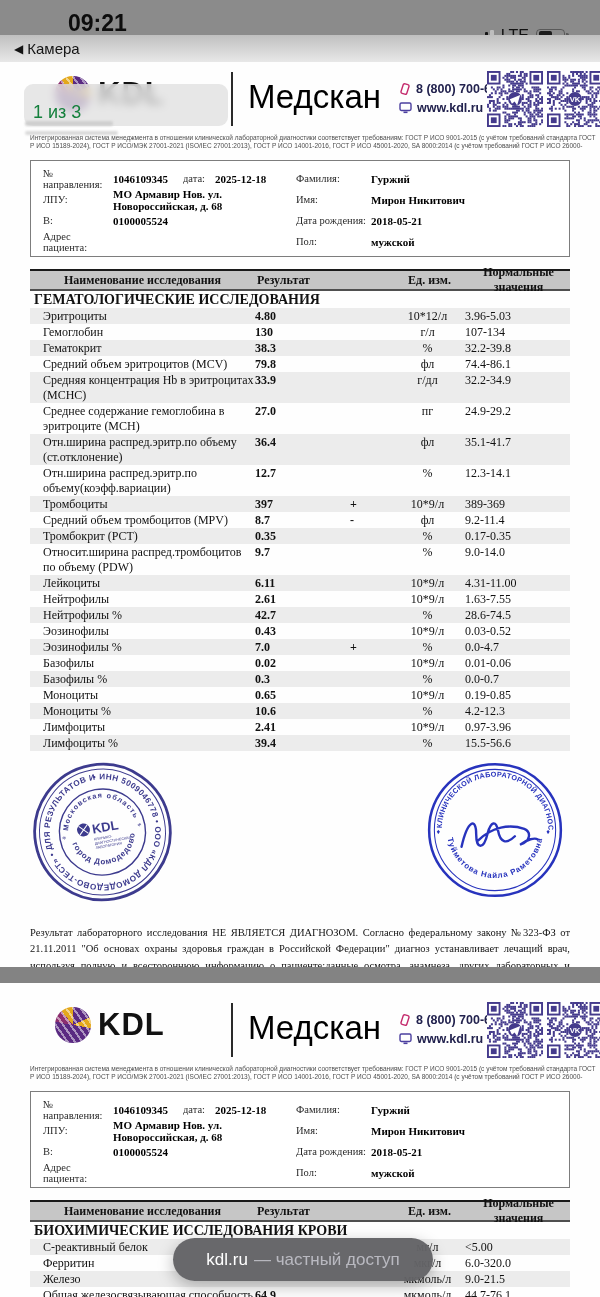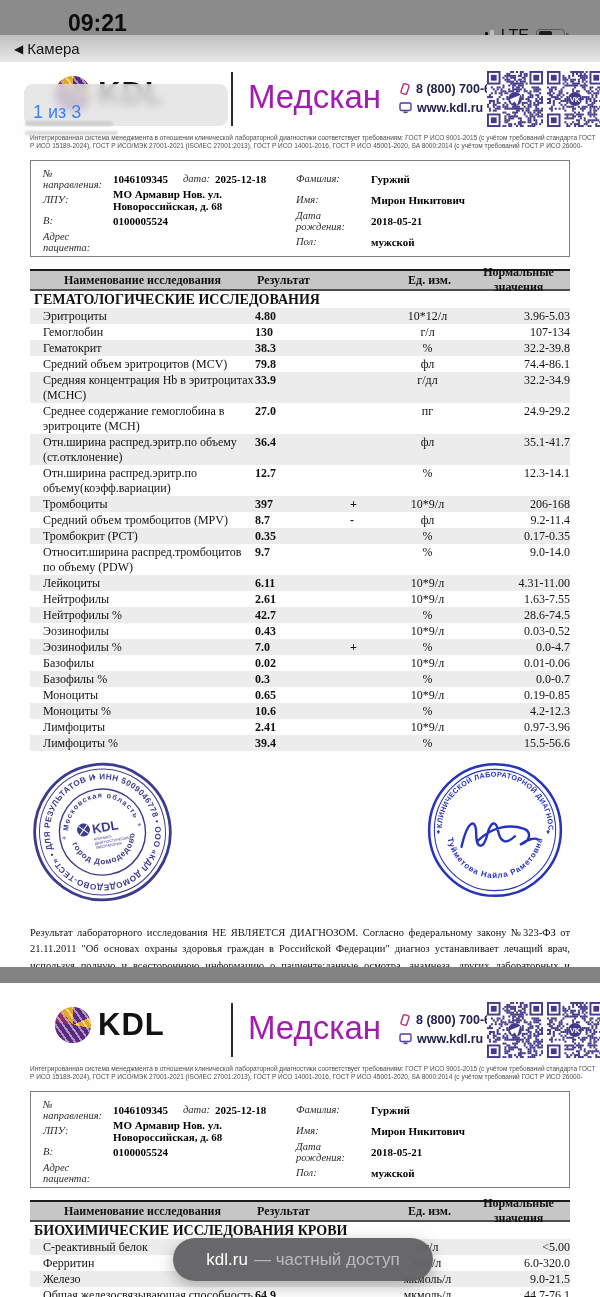--- a/index.html
+++ b/index.html
@@ -33,68 +33,68 @@
   
   .doc-header{position:relative;height:64px;margin-top:6px;}
   .logo{position:absolute;left:55px;top:8px;display:flex;align-items:center;gap:7px;}
   .globe{width:36px;height:36px;border-radius:50%;position:relative;overflow:hidden;
          background:conic-gradient(from 210deg,#5a2a82 0 70deg,#8c2f6f 70deg 110deg,#e3a81c 110deg 150deg,
          #5a2a82 150deg 215deg,#e3a81c 215deg 250deg,#5a2a82 250deg 360deg);}
   .globe::after{content:"";position:absolute;inset:0;border-radius:50%;
          background:repeating-linear-gradient(55deg,transparent 0 4px,rgba(255,255,255,.5) 4px 6px);}
   .brand-word{font:800 31px "Liberation Sans","DejaVu Sans",sans-serif;letter-spacing:1px;color:#121212;}
   .hdiv{position:absolute;left:231px;top:4px;width:2px;height:54px;background:#2a2a2a;}
-  .clinic{position:absolute;left:248px;top:10px;font:33px "Liberation Sans","DejaVu Sans",sans-serif;color:#a21caf;}
+  .clinic{position:absolute;left:248px;top:10px;font:33px "Liberation Sans","DejaVu Sans",sans-serif;color:#000000;}
   .contacts{position:absolute;left:399px;top:11px;font-family:"Liberation Sans","DejaVu Sans",sans-serif;}
   .c-row{display:flex;align-items:center;gap:5px;height:19px;}
   .c-phone-txt{font-weight:700;font-size:12.5px;color:#22224e;}
   .c-web-txt{font-weight:700;font-size:12.5px;color:#22224e;}
   .qrs{position:absolute;left:487px;top:3px;display:flex;gap:4px;}
   .qr{width:56px;height:56px;background:#fff;}
   .qr svg{width:56px;height:56px;display:block;}
 
   .cert{margin:2px 4px 0 30px;font:6.5px/1.3 "Liberation Sans","DejaVu Sans",sans-serif;color:#4d4d4d;
         height:18px;overflow:hidden;}
 
   
   .pbox{margin:8px 30px 0;border:1px solid #7d7d7d;height:88px;padding:7px 0 0 12px;display:flex;background:#fff;}
   .pcol-l{width:253px;} .pcol-r{flex:1;}
   .prow{display:flex;align-items:center;height:21px;font-size:10.5px;color:#2a2a2a;}
-  .plab{flex:0 0 70px;font-style:italic;} .plab2{flex:0 0 32px;} .plab-r{flex:0 0 75px;}
+  .plab{flex:0 0 70px;} .plab2{flex:0 0 32px;} .plab-r{flex:0 0 75px;}
   .pval{font-weight:700;font-size:11px;color:#000;}
   .pval-num{flex:0 0 70px;}
 
   
   .rtable{margin:12px 30px 0;border-top:2px solid #1a1a1a;}
   .thead{display:flex;align-items:center;background:#c6c6c6;border-bottom:2px solid #4f4f4f;
          height:18px;font-weight:700;font-size:12px;}
   .h-name{width:225px;text-align:center;} .h-result{width:95px;padding-left:2px;}
   .h-flag{width:40px;} .h-unit{width:75px;text-align:center;} .h-range{flex:1;text-align:center;}
   .sectionrow{font-weight:700;font-size:14px;height:17px;line-height:17px;padding-left:4px;}
   .trow{display:flex;font-size:12px;line-height:15px;padding:0.5px 0;}
   .trow.shade{background:#ececec;}
   .c-name{width:225px;padding-left:13px;box-sizing:border-box;}
   .c-result{width:95px;font-weight:700;}
   .c-flag{width:40px;font-weight:700;}
   .c-unit{width:75px;text-align:center;}
-  .c-range{flex:1;text-align:right;}
+  .c-range{flex:1;text-align:left;}
 
   
   .stamps{margin:10px 30px 0;display:flex;justify-content:space-between;height:148px;padding:0 6px 0 2px;}
   .stamp svg{display:block;}
   .stamp-left{transform:rotate(-10deg);}
 
   
   .disclaimer{margin:16px 30px 0;font-size:10.5px;line-height:1.55;text-align:justify;color:#131313;}
   .timestamp{margin:6px 34px 0;text-align:right;font-size:12.5px;color:#111;}
 
   
   .pageind{position:absolute;left:24px;top:84px;width:204px;height:42px;border-radius:9px;
            background:rgba(224,224,224,.78);backdrop-filter:blur(4px);}
-  .pageind span{position:absolute;left:9px;bottom:3px;font:18px "Liberation Sans","DejaVu Sans",sans-serif;color:#3b82f6;text-align:right;}
+  .pageind span{position:absolute;left:9px;bottom:3px;font:18px "Liberation Sans","DejaVu Sans",sans-serif;color:#15803d;text-align:right;}
   .smudge{position:absolute;background:#cfcfcf;border-radius:2px;filter:blur(1px);}
   .sm1{left:25px;top:121px;width:88px;height:5px;}
   .sm2{left:25px;top:131px;width:93px;height:4px;background:#dadada;}
 
   .toast{position:absolute;left:173px;top:1238px;width:260px;height:43px;border-radius:22px;
          background:rgba(99,99,102,.97);display:flex;align-items:center;justify-content:center;gap:6px;
          font:17px "Liberation Sans","DejaVu Sans",sans-serif;box-shadow:0 5px 16px rgba(0,0,0,.28);cursor:pointer;}
   .toast .site{color:#ffffff;}
   .toast .suffix{color:rgba(235,235,245,.62);}
 </style>
@@ -855,21 +855,21 @@
             <div class="c-result">12.7</div>
             <div class="c-flag"></div>
             <div class="c-unit">%</div>
             <div class="c-range">12.3-14.1</div>
           </div>
           <div class="trow shade">
             <div class="c-name">Тромбоциты</div>
             <div class="c-result">397</div>
             <div class="c-flag">+</div>
             <div class="c-unit">10*9/л</div>
-            <div class="c-range">206-168</div>
+            <div class="c-range">389-369</div>
           </div>
           <div class="trow">
             <div class="c-name">Средний объем тромбоцитов (MPV)</div>
             <div class="c-result">8.7</div>
             <div class="c-flag">-</div>
             <div class="c-unit">фл</div>
             <div class="c-range">9.2-11.4</div>
           </div>
           <div class="trow shade">
             <div class="c-name">Тромбокрит (PCT)</div>

